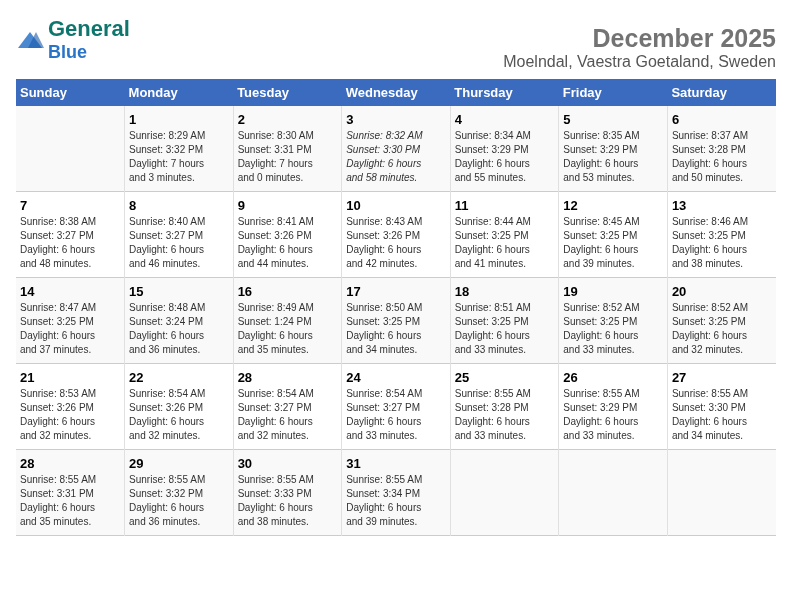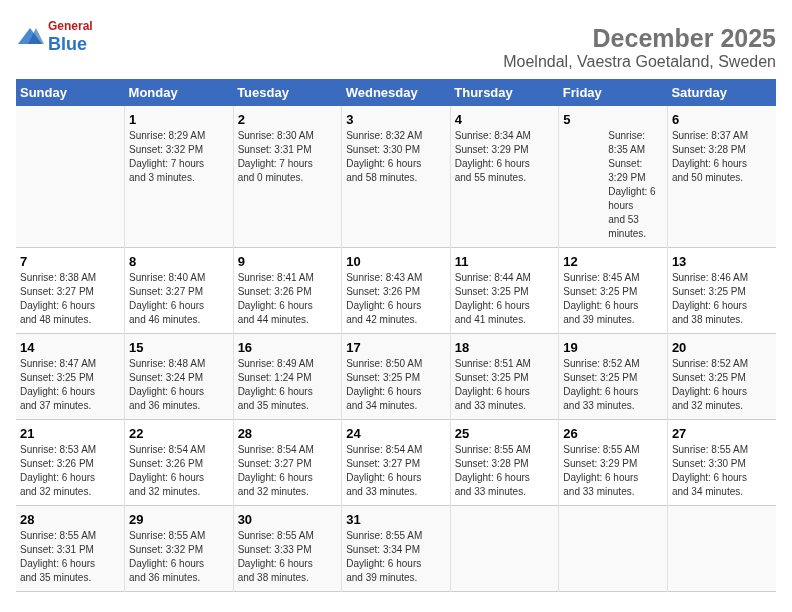--- a/index.html
+++ b/index.html
@@ -15,23 +15,23 @@
       justify-content: space-between;
       align-items: flex-start;
       margin-bottom: 8px;
     }
     .logo {
       display: flex;
       align-items: center;
       gap: 4px;
     }
     .logo-text-general {
-      font-size: 12px;
-      font-weight: bold;
-      color: #b91c1c;
+      font-size: 22px;
+      font-weight: bold;
+      color: #0f766e;
     }
     .logo-text-blue {
       font-size: 18px;
       font-weight: bold;
       color: #2a74c8;
     }
     .logo-icon {
       width: 28px;
       height: 20px;
     }
@@ -135,35 +135,35 @@
         </td>
         <td>
           <span class="day-number">2</span>
           <div class="day-info" style="white-space: pre-line;">Sunrise: 8:30 AM
 Sunset: 3:31 PM
 Daylight: 7 hours
 and 0 minutes.</div>
         </td>
         <td>
           <span class="day-number">3</span>
-          <div class="day-info" style="white-space: pre-line;">Sunrise: 8:32 AM
+          <div class="day-info" style="white-space: pre-line; font-style: italic;">Sunrise: 8:32 AM
 Sunset: 3:30 PM
 Daylight: 6 hours
 and 58 minutes.</div>
         </td>
         <td>
           <span class="day-number">4</span>
           <div class="day-info" style="white-space: pre-line;">Sunrise: 8:34 AM
 Sunset: 3:29 PM
 Daylight: 6 hours
 and 55 minutes.</div>
         </td>
         <td>
           <span class="day-number">5</span>
-          <div class="day-info" style="white-space: pre-line; margin-left: 45px;">Sunrise: 8:35 AM
+          <div class="day-info" style="white-space: pre-line;">Sunrise: 8:35 AM
 Sunset: 3:29 PM
 Daylight: 6 hours
 and 53 minutes.</div>
         </td>
         <td>
           <span class="day-number">6</span>
           <div class="day-info" style="white-space: pre-line;">Sunrise: 8:37 AM
 Sunset: 3:28 PM
 Daylight: 6 hours
 and 50 minutes.</div>

